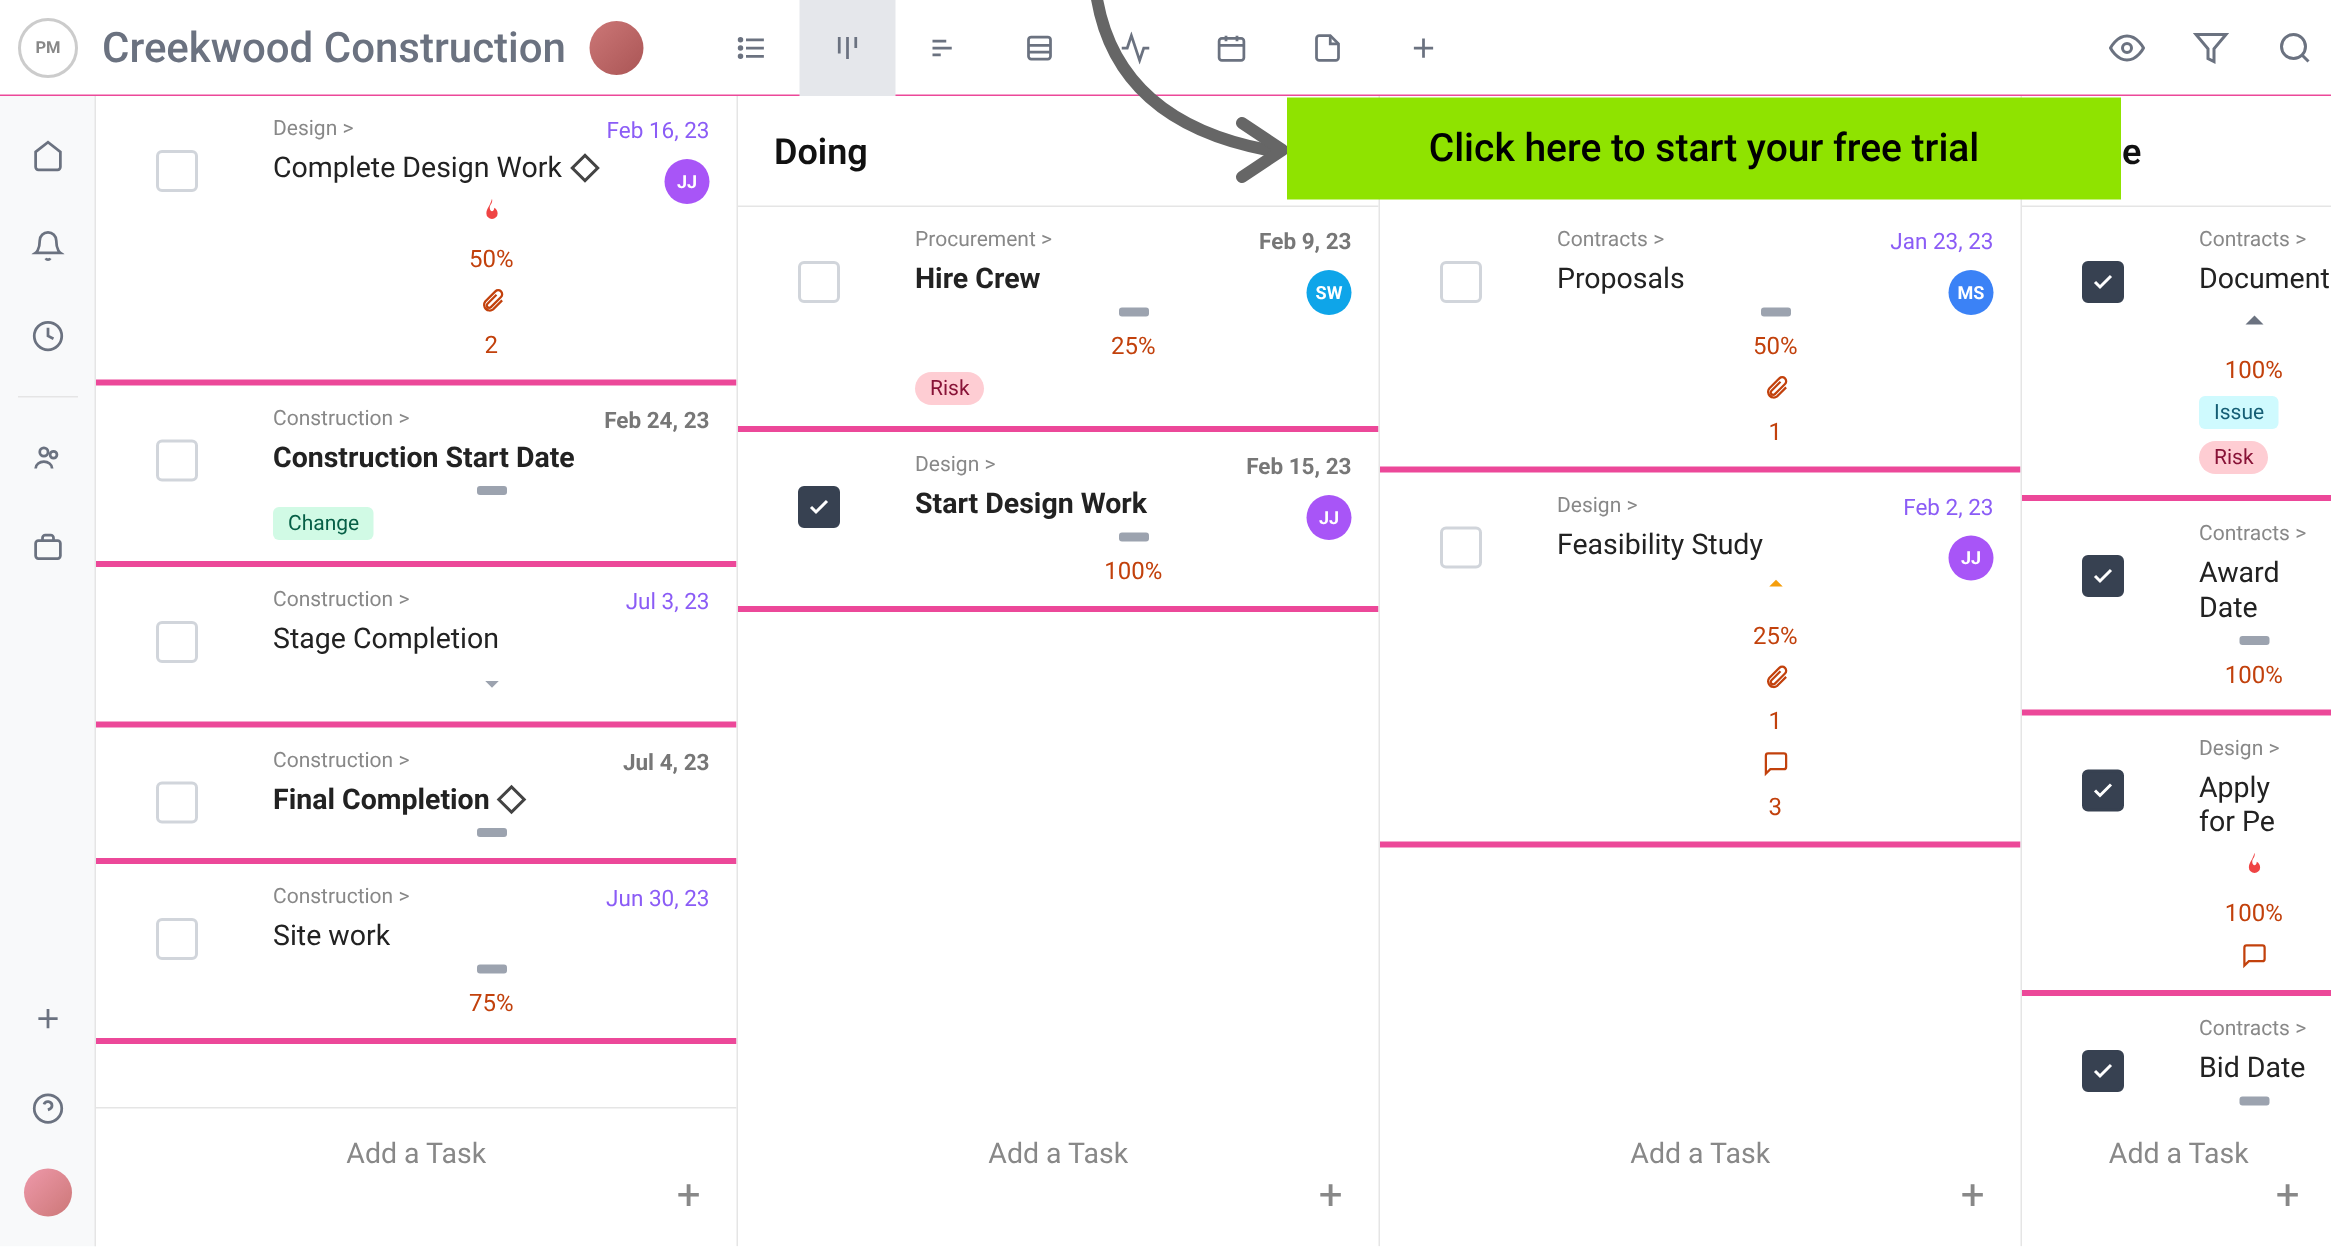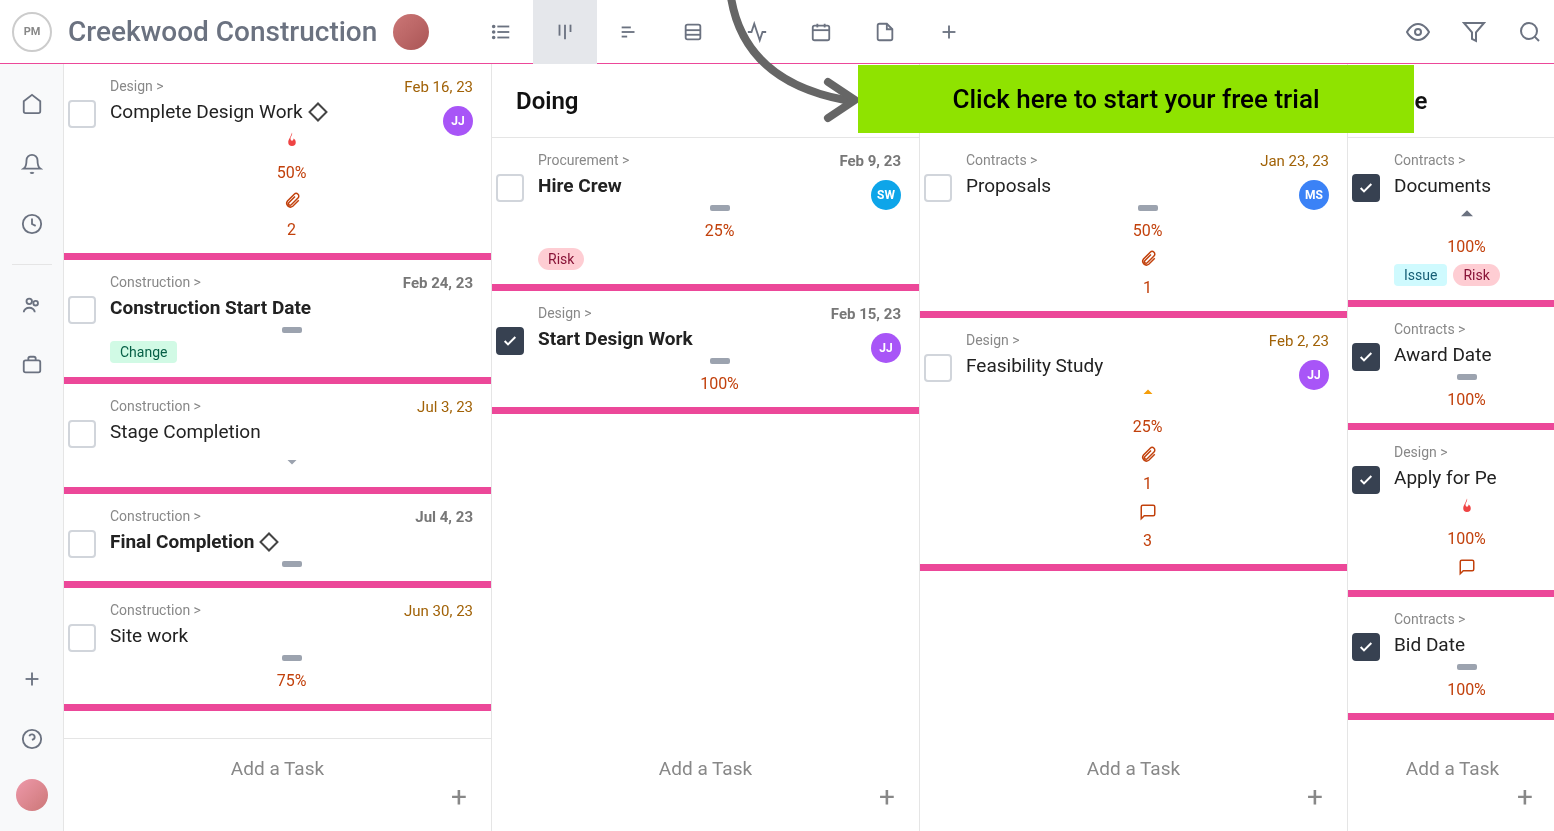--- a/index.html
+++ b/index.html
@@ -98,24 +98,25 @@
 .column-menu {
   margin-left: auto;
   font-size: 24px; color: #111; letter-spacing: 2px;
   cursor: pointer;
 }
 .cards {
   flex: 1;
   overflow-y: auto;
 }
 .card {
-  border-bottom: 7px solid #ec4899;
+  border-bottom: 4px solid #ec4899;
   padding: 14px 18px 14px 0;
   display: flex;
   position: relative;
+  gap: 36px;
 }
 .card-stripe {
   width: 6px;
   align-self: stretch;
   margin: -14px 12px -14px -14px;
 }
 .stripe-green { background: #5cb85c; }
 .stripe-orange { background: #f0932b; }
 .stripe-blue { background: #00b8f0; }
 .card-check {
@@ -146,21 +147,21 @@
 .card-title.bold { font-weight: 700; }
 .milestone-icon { width: 14px; height: 14px; border: 2px solid #444; transform: rotate(45deg); }
 .card-meta {
   display: flex; align-items: center; gap: 10px;
   font-size: 16px; color: #c2410c; flex-direction: column;
 }
 .card-meta svg { width: 18px; height: 18px; }
 .priority-bar { width: 20px; height: 6px; background: #9ca3af; border-radius: 2px; }
 .card-date {
   position: absolute; top: 14px; right: 18px;
-  font-size: 15px; color: #a16207;
+  font-size: 15px; color: #8b5cf6;
 }
 .card-date.bold { font-weight: 700; color: #777; }
 .card-avatar {
   position: absolute; top: 42px; right: 18px;
   width: 30px; height: 30px; border-radius: 50%;
   display: flex; align-items: center; justify-content: center;
   font-size: 12px; font-weight: 700; color: #fff;
 }
 .av-purple { background: #a855f7; }
 .av-blue { background: #0ea5e9; }

